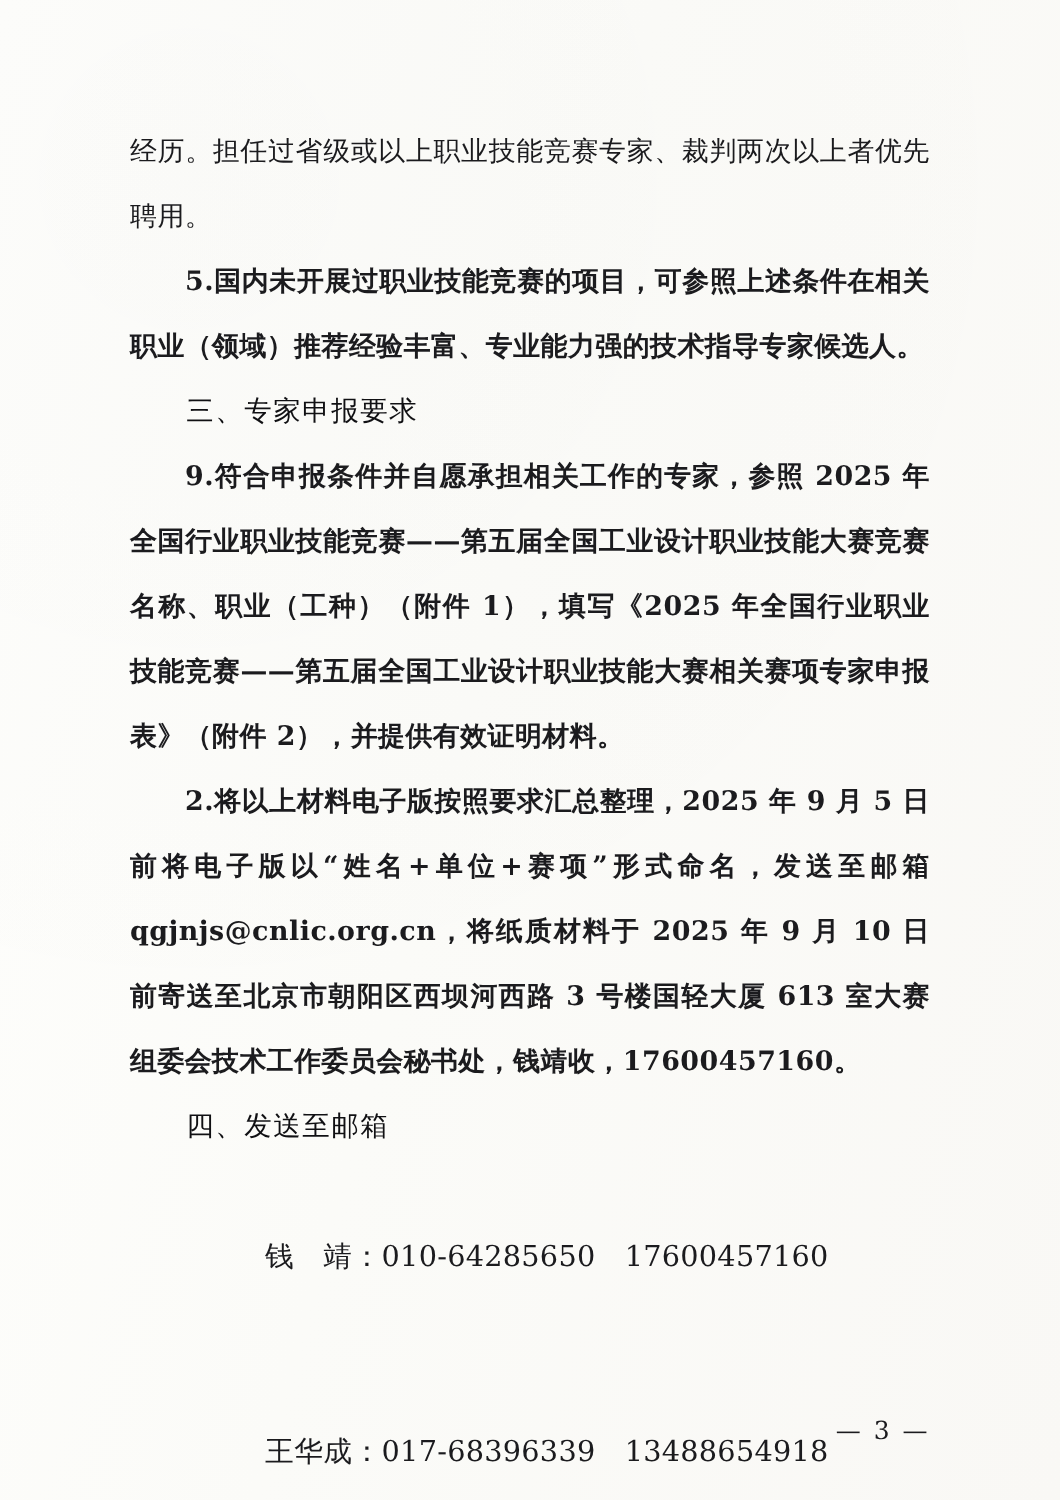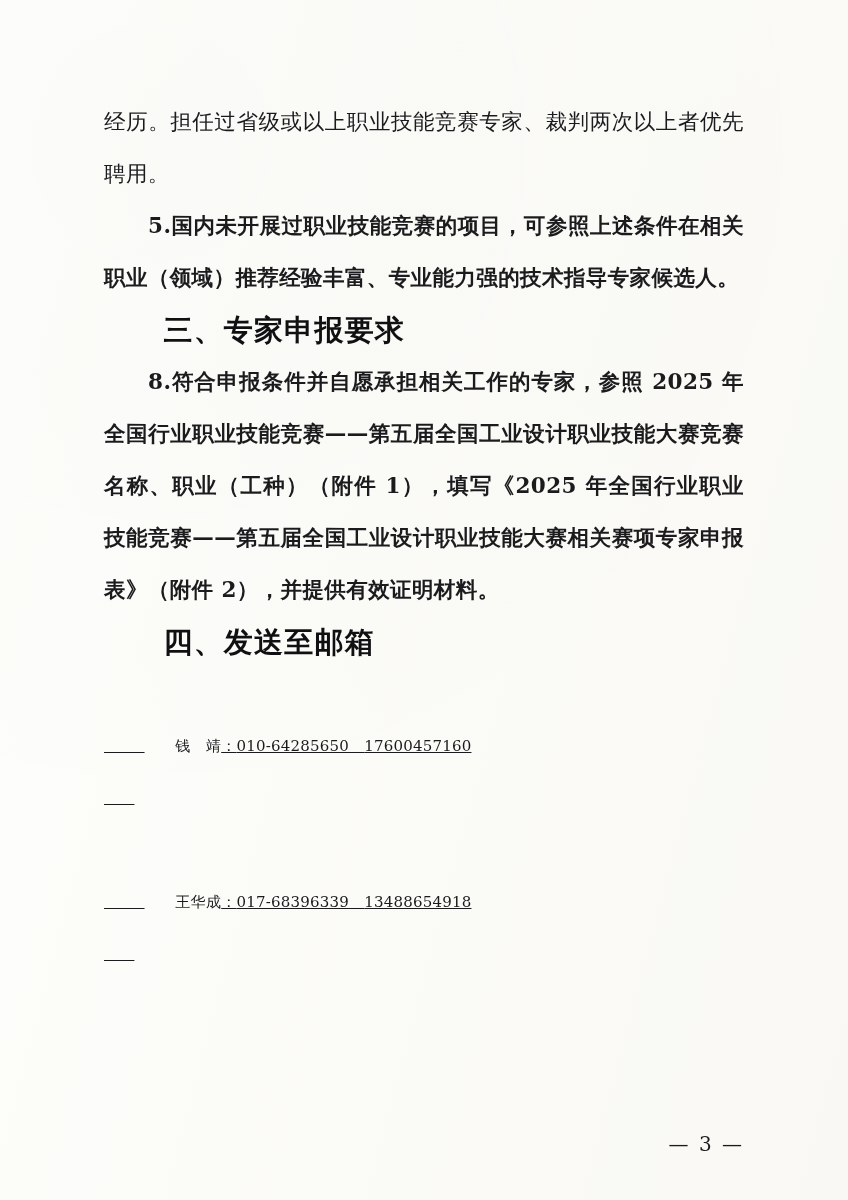--- a/index.html
+++ b/index.html
@@ -33,38 +33,37 @@
     color: #1b1b1e;
   }
   p {
     margin: 0;
   }
   .indent {
     text-indent: 2.05em;
     font-weight: bold;
   }
   .heading {
-    font-weight: bold;
-    font-size: 29px;
+    font-weight: normal;
+    font-size: 22px;
     line-height: 52px;
     letter-spacing: 1.2px;
     text-indent: 2.05em;
     color: #101013;
   }
   .mono {
     font-family: "DejaVu Serif", "Liberation Serif", serif;
     letter-spacing: 0.2px;
   }
   .contact-line {
-    font-size: 15px;
+    font-size: 23px;
     line-height: 52px;
     text-indent: 2.05em;
     letter-spacing: 0.3px;
     white-space: pre;
-    text-decoration: underline;
   }
   .contact-name {
     display: inline-block;
     min-width: 4.2em;
   }
   .footer {
     position: absolute;
     left: 0;
     right: 104px;
     bottom: 44px;
@@ -80,22 +79,23 @@
 <div class="page">
 
   <div class="body-text">
 
     <p class="plain">经历。担任过省级或以上职业技能竞赛专家、裁判两次以上者优先聘用。</p>
 
     <p class="indent">5.国内未开展过职业技能竞赛的项目，可参照上述条件在相关职业（领域）推荐经验丰富、专业能力强的技术指导专家候选人。</p>
 
     <p class="heading">三、专家申报要求</p>
 
-    <p class="indent">8.符合申报条件并自愿承担相关工作的专家，参照 2025 年全国行业职业技能竞赛——第五届全国工业设计职业技能大赛竞赛名称、职业（工种）（附件 1），填写《2025 年全国行业职业技能竞赛——第五届全国工业设计职业技能大赛相关赛项专家申报表》（附件 2），并提供有效证明材料。</p>
+    <p class="indent">9.符合申报条件并自愿承担相关工作的专家，参照 2025 年全国行业职业技能竞赛——第五届全国工业设计职业技能大赛竞赛名称、职业（工种）（附件 1），填写《2025 年全国行业职业技能竞赛——第五届全国工业设计职业技能大赛相关赛项专家申报表》（附件 2），并提供有效证明材料。</p>
 
+    <p class="indent">2.将以上材料电子版按照要求汇总整理，2025 年 9 月 5 日前将电子版以“姓名+单位+赛项”形式命名，发送至邮箱 qgjnjs@cnlic.org.cn，将纸质材料于 2025 年 9 月 10 日前寄送至北京市朝阳区西坝河西路 3 号楼国轻大厦 613 室大赛组委会技术工作委员会秘书处，钱靖收，17600457160。</p>
 
     <p class="heading">四、发送至邮箱</p>
 
     <div>
 
       <p class="contact-line">
         <span class="contact-name">钱　靖</span><span>：</span><span class="mono">010-64285650</span><span>　</span><span class="mono">17600457160</span>
       </p>
 
       <p class="contact-line">

